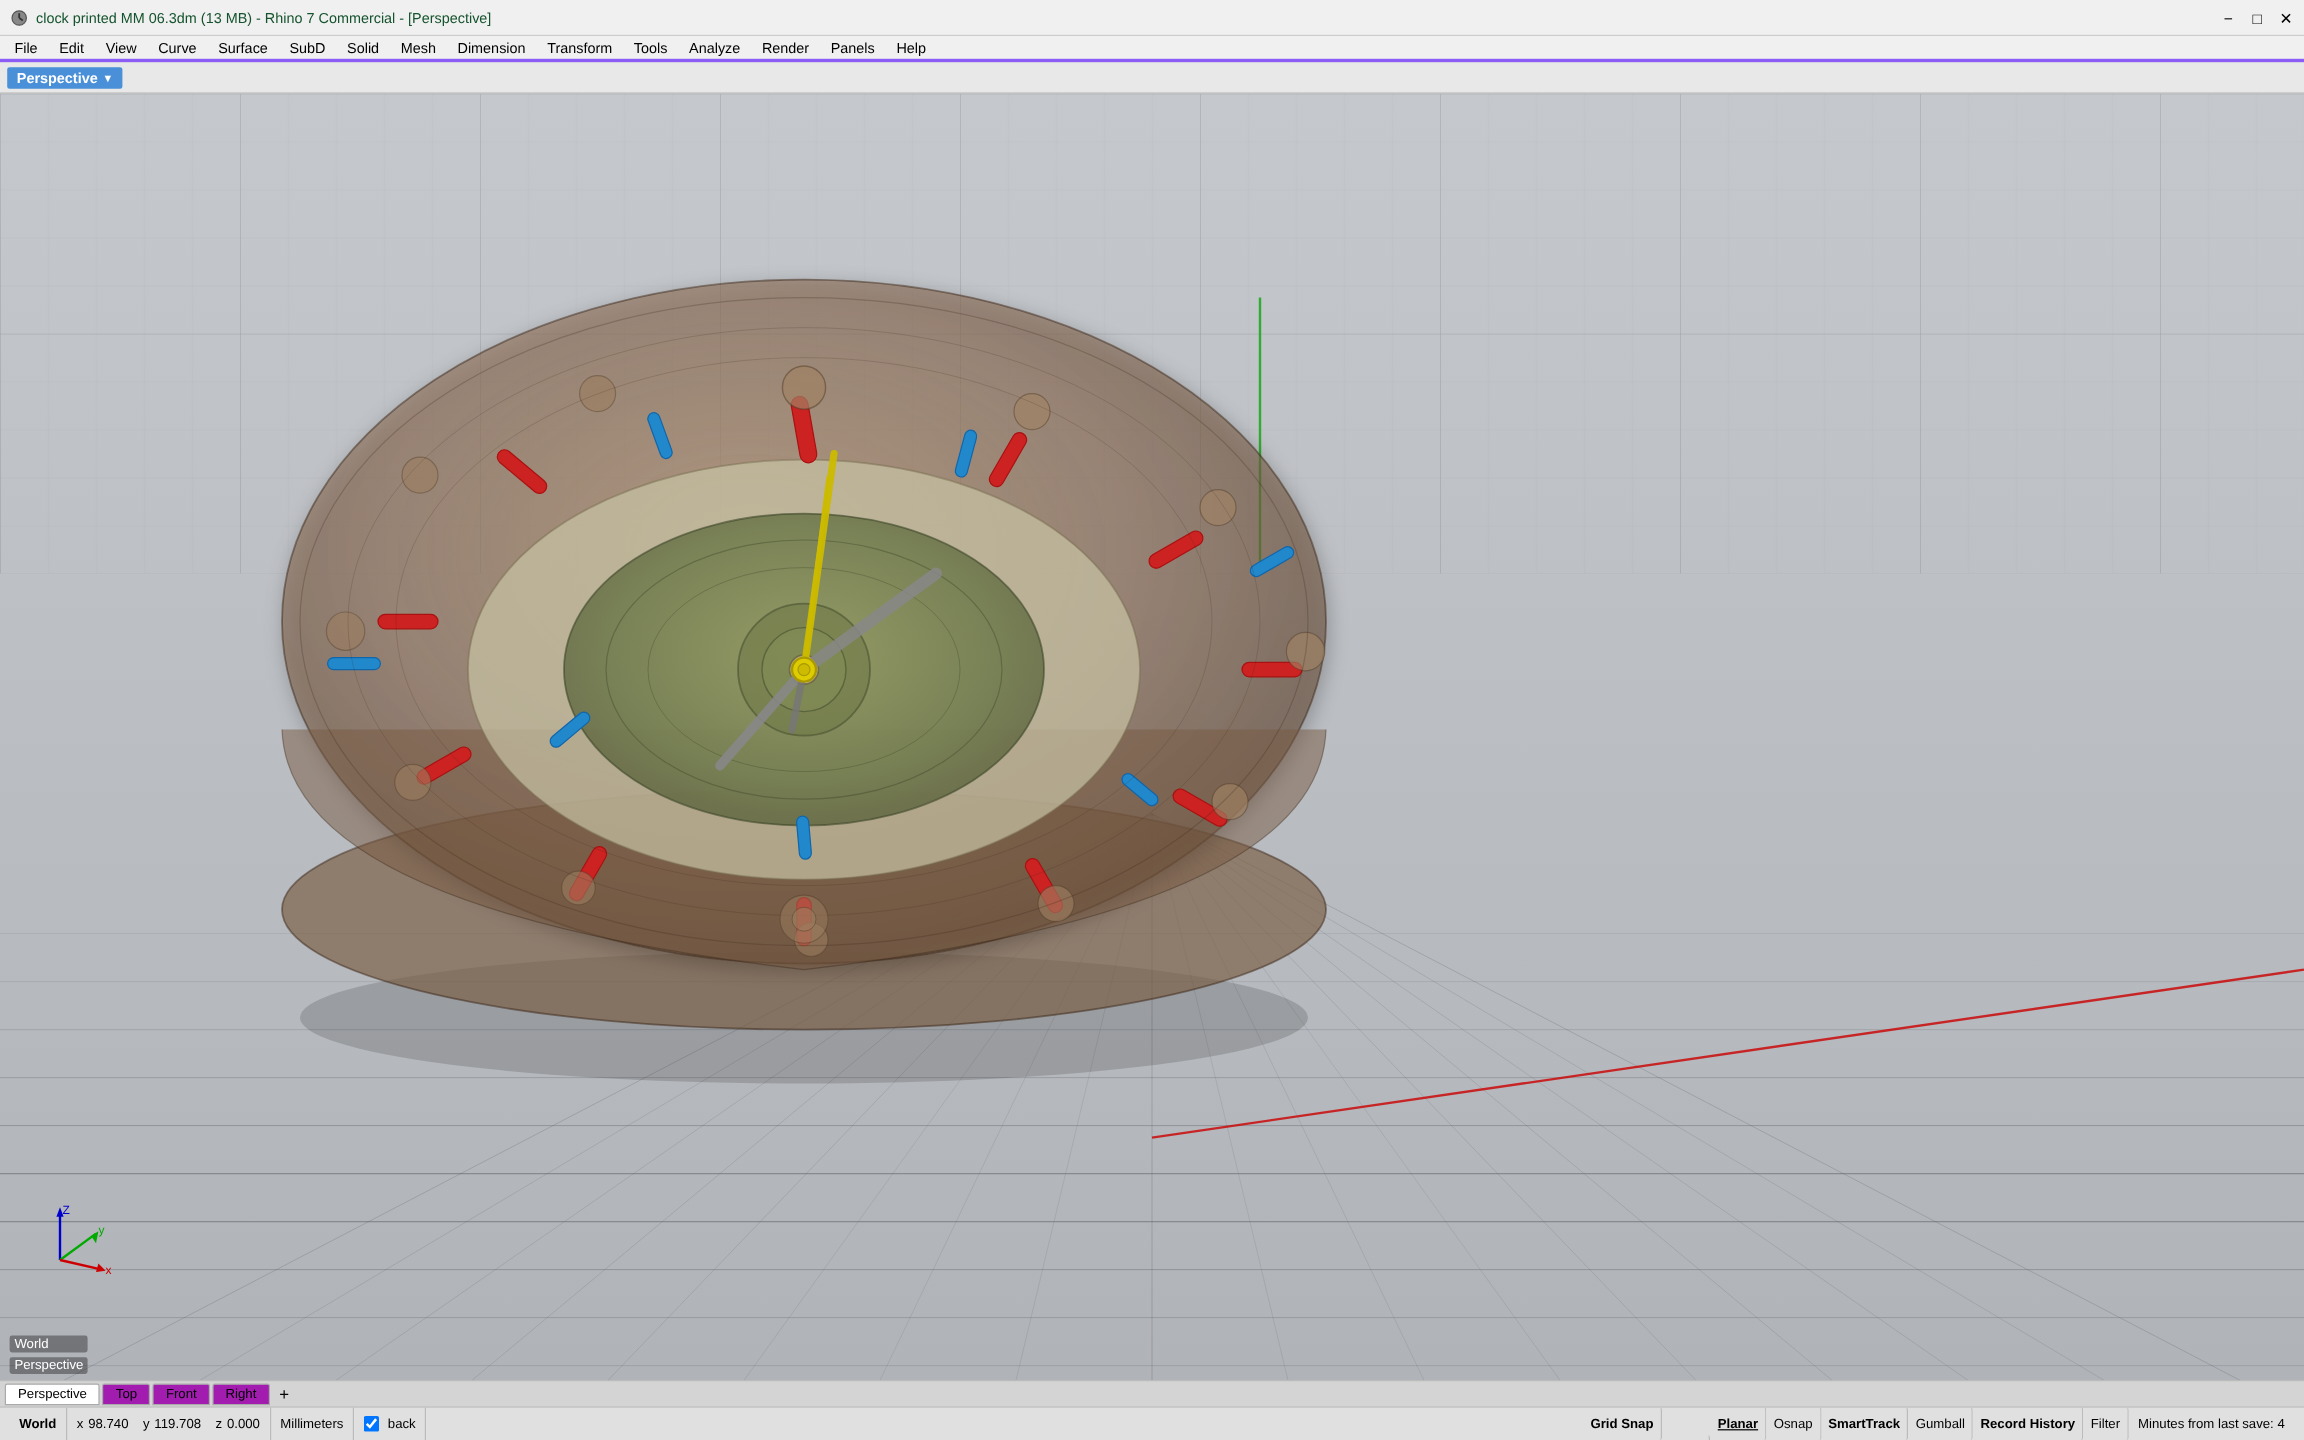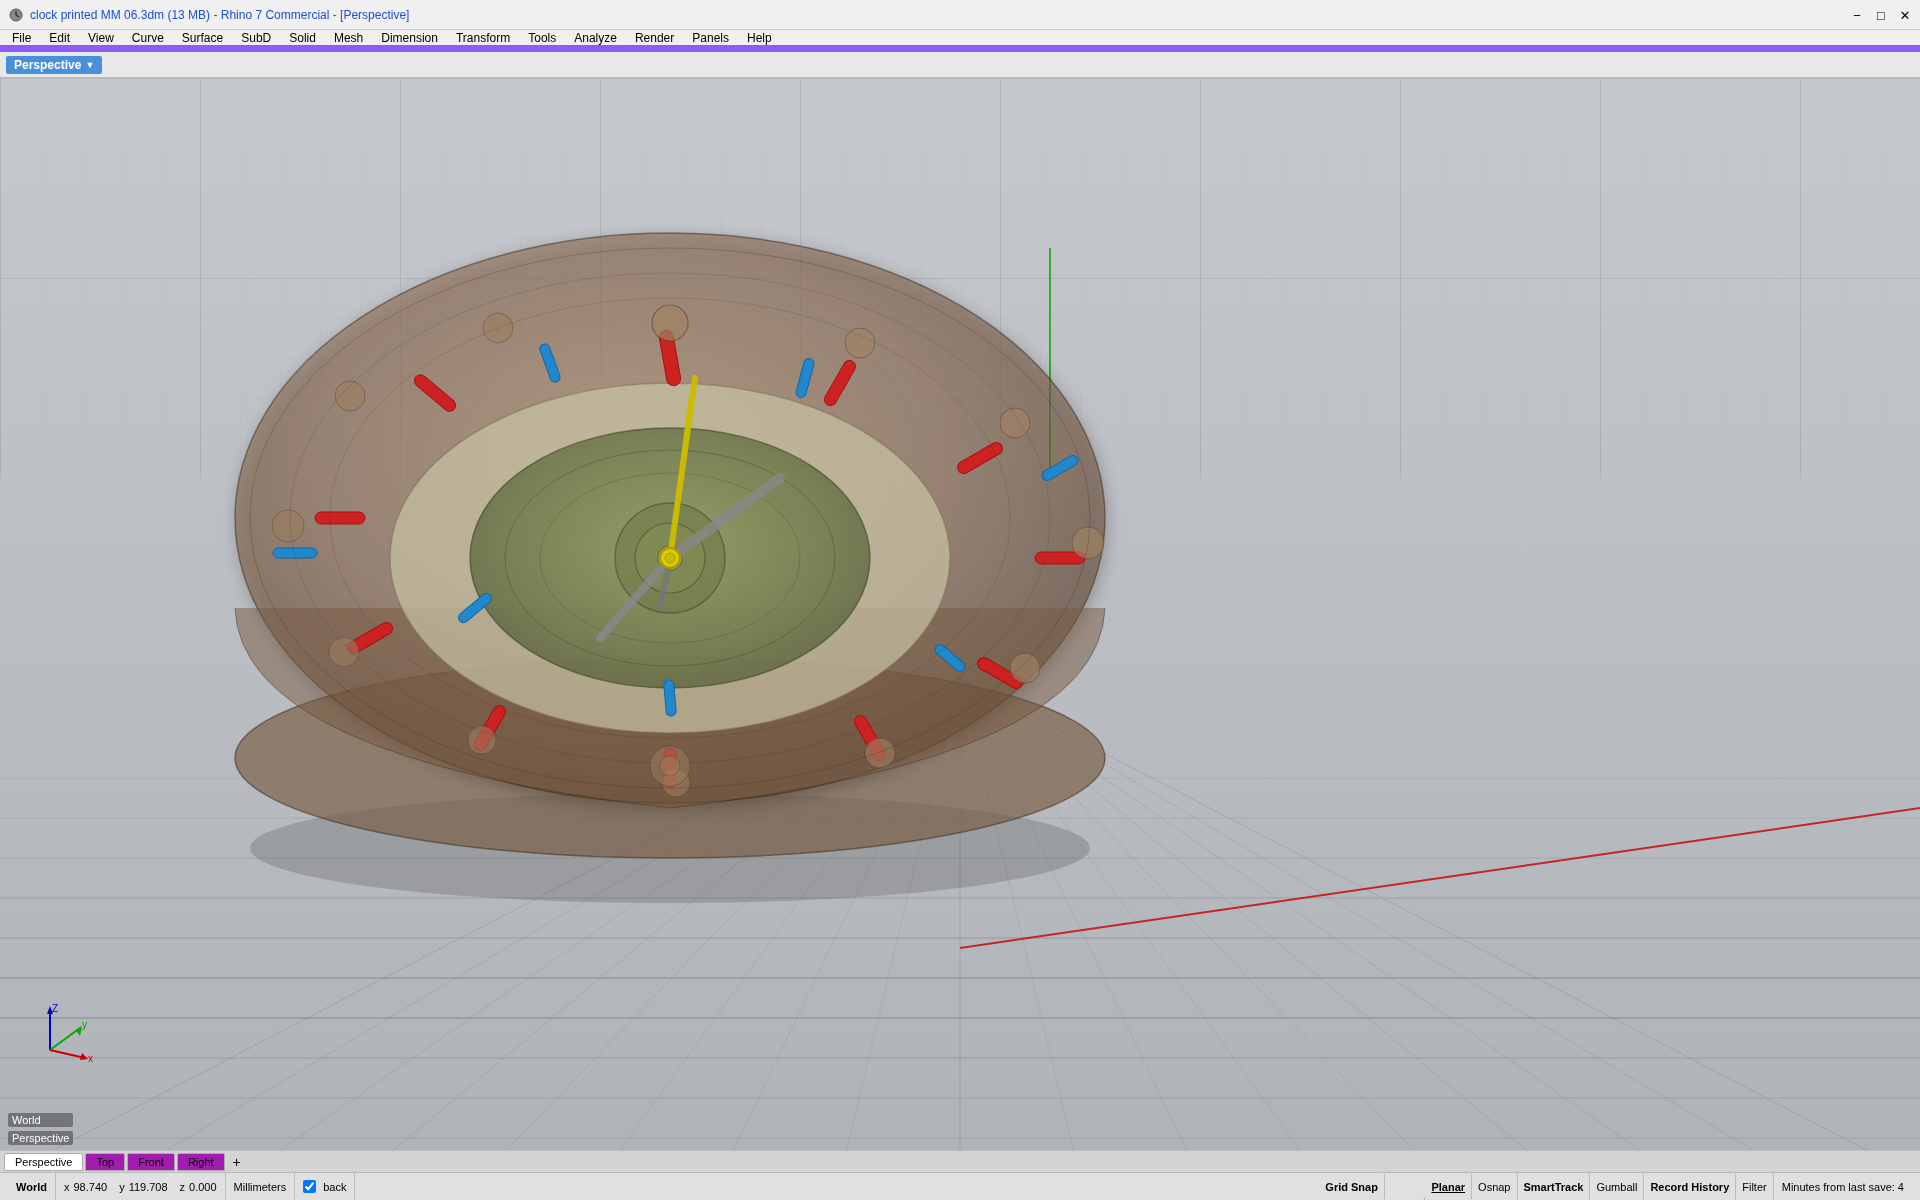--- a/index.html
+++ b/index.html
@@ -9,32 +9,32 @@
     #titlebar {
       height: 30px;
       background: #f0f0f0;
       display: flex;
       align-items: center;
       padding: 0 8px;
       border-bottom: 1px solid #ccc;
       position: relative;
     }
     #titlebar .title-icon { width: 16px; height: 16px; margin-right: 6px; }
-    #titlebar .title-text { font-size: 12px; color: #1d4ed8; flex: 1; }
+    #titlebar .title-text { font-size: 12px; color: #14532d; flex: 1; }
     #titlebar .window-controls { display: flex; gap: 2px; position: absolute; right: 4px; top: 4px; }
     #titlebar .win-btn { width: 22px; height: 22px; display: flex; align-items: center; justify-content: center; font-size: 13px; cursor: pointer; }
 
     
     #menubar {
       height: 22px;
       background: #f0f0f0;
       display: flex;
       align-items: center;
       padding: 0 4px;
-      border-bottom: 7px solid #8b5cf6;
+      border-bottom: 3px solid #8b5cf6;
       gap: 2px;
     }
     #menubar span {
       padding: 2px 8px;
       cursor: pointer;
       font-size: 12px;
     }
 
     
     #viewport-label-bar {

